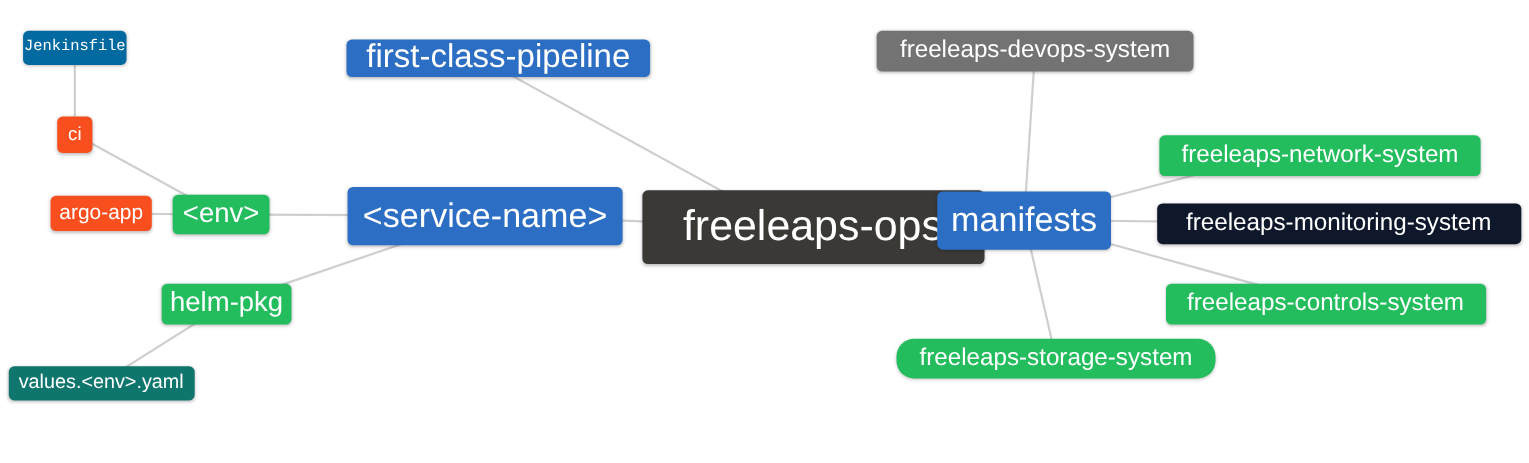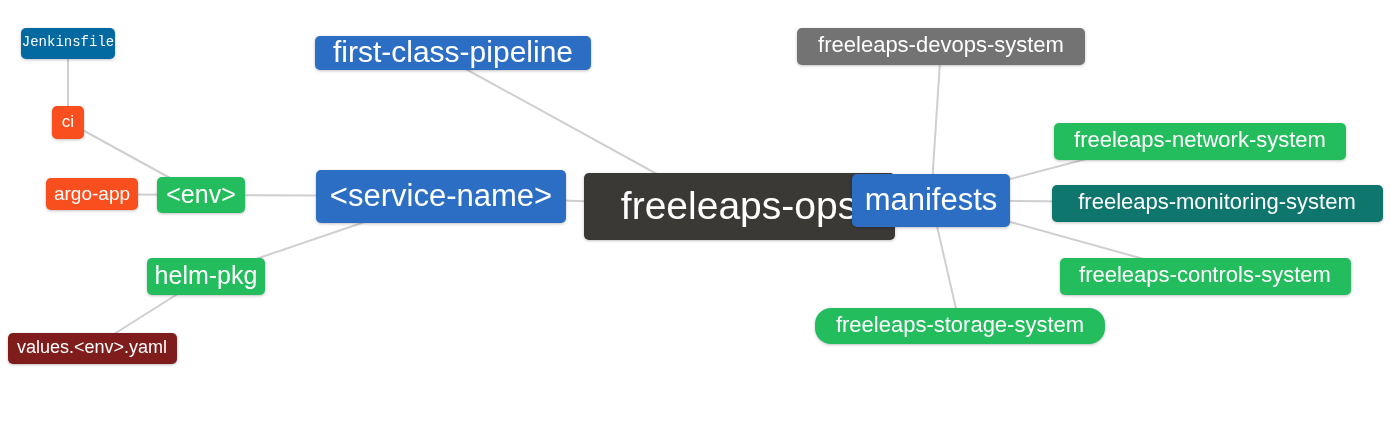--- a/index.html
+++ b/index.html
@@ -78,42 +78,42 @@
       </div>
       <div class="mm-node" style="left: 46px; top: 178px; width: 92px; height: 32px; font-size: 19px; background: rgb(249, 78, 30); color: rgb(255, 255, 255);">
         <span>argo-app</span>
       </div>
       <div class="mm-node" style="left: 157px; top: 177px; width: 88px; height: 36px; font-size: 25px; background: rgb(35, 189, 94); color: rgb(255, 255, 255);">
         <span>&lt;env&gt;</span>
       </div>
       <div class="mm-node" style="left: 147px; top: 257.5px; width: 118px; height: 37px; font-size: 25px; background: rgb(35, 189, 94); color: rgb(255, 255, 255);">
         <span>helm-pkg</span>
       </div>
-      <div class="mm-node" style="left: 7.5px; top: 332.5px; width: 169px; height: 31px; font-size: 18px; background: #7f1d1d; color: rgb(255, 255, 255);">
+      <div class="mm-node" style="left: 7.5px; top: 332.5px; width: 169px; height: 31px; font-size: 18px; background: #0f766e; color: rgb(255, 255, 255);">
         <span>values.&lt;env&gt;.yaml</span>
       </div>
       <div class="mm-node" style="left: 316px; top: 169.5px; width: 250px; height: 53px; font-size: 31px; background: rgb(44, 110, 195); color: rgb(255, 255, 255);">
         <span>&lt;service-name&gt;</span>
       </div>
       <div class="mm-node" style="left: 315px; top: 36px; width: 276px; height: 34px; font-size: 30px; background: rgb(44, 110, 195); color: rgb(255, 255, 255);">
         <span>first-class-pipeline</span>
       </div>
       <div class="mm-node" style="left: 583.5px; top: 172.5px; width: 311px; height: 67px; font-size: 39px; background: rgb(59, 57, 54); color: rgb(255, 255, 255);">
         <span>freeleaps-ops</span>
       </div>
       <div class="mm-node" style="left: 852px; top: 173.5px; width: 158px; height: 53px; font-size: 31px; background: rgb(44, 110, 195); color: rgb(255, 255, 255);">
         <span>manifests</span>
       </div>
       <div class="mm-node" style="left: 797px; top: 27.5px; width: 288px; height: 37px; font-size: 22px; background: #737373; color: rgb(255, 255, 255);">
         <span>freeleaps-devops-system</span>
       </div>
       <div class="mm-node" style="left: 1054px; top: 110.5px; width: 292px; height: 37px; font-size: 22px; background: rgb(35, 189, 94); color: rgb(255, 255, 255); margin-top: 12px;">
         <span>freeleaps-network-system</span>
       </div>
-      <div class="mm-node" style="left: 1051.5px; top: 184.5px; width: 331px; height: 37px; font-size: 22px; background: #0f766e; color: rgb(255, 255, 255);">
+      <div class="mm-node" style="left: 1051.5px; top: 184.5px; width: 331px; height: 37px; font-size: 22px; background: #0f172a; color: rgb(255, 255, 255);">
         <span>freeleaps-monitoring-system</span>
       </div>
       <div class="mm-node" style="left: 1059.5px; top: 257.5px; width: 291px; height: 37px; font-size: 22px; background: rgb(35, 189, 94); color: rgb(255, 255, 255);">
         <span>freeleaps-controls-system</span>
       </div>
       <div class="mm-node" style="left: 815px; top: 308px; width: 290px; height: 36px; font-size: 22px; background: rgb(35, 189, 94); color: rgb(255, 255, 255); border-radius: 16px;">
         <span>freeleaps-storage-system</span>
       </div>
     </div>
 </div>

